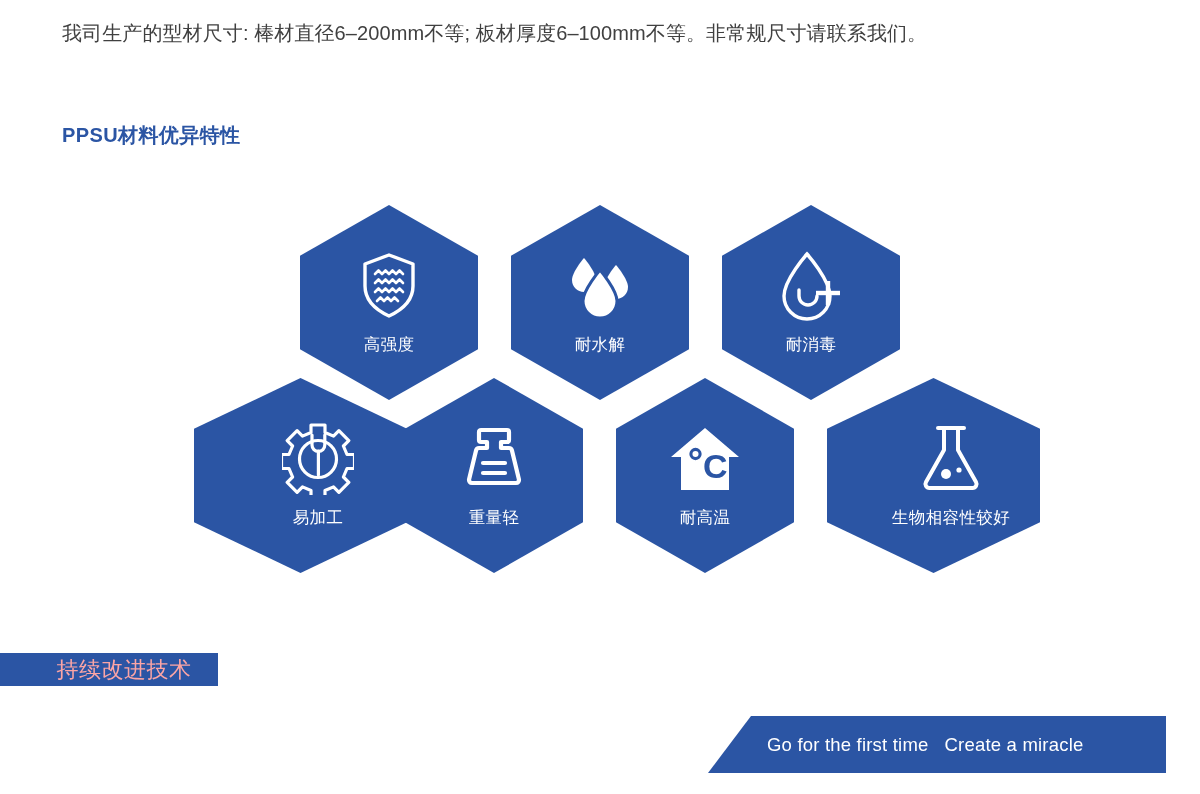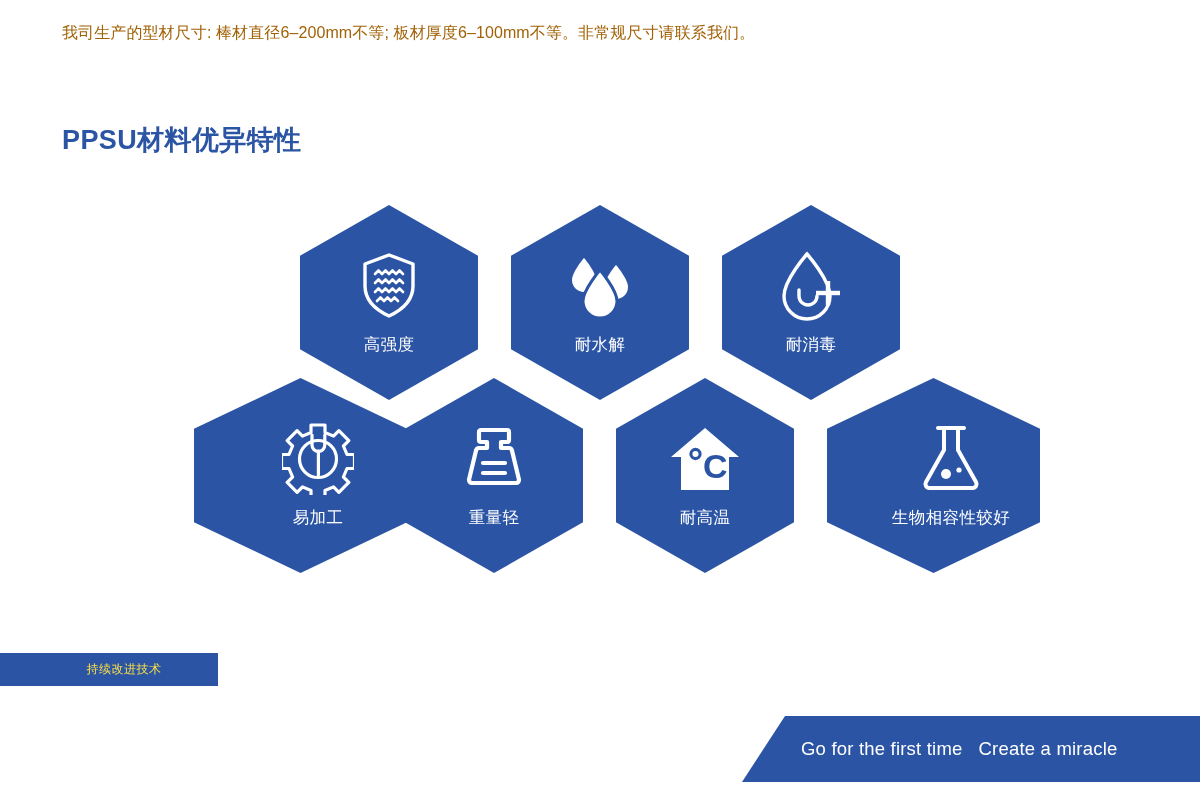--- a/index.html
+++ b/index.html
@@ -18,33 +18,33 @@
     position: relative;
     width: 1200px;
     height: 794px;
   }
 
   
   .intro-text {
     position: absolute;
     left: 62px;
     top: 20px;
-    font-size: 16px;
+    font-size: 20px;
     line-height: 26px;
-    color: #a16207;
+    color: #404040;
     letter-spacing: 0.1px;
     white-space: nowrap;
   }
 
   
   .section-title {
     position: absolute;
     left: 62px;
     top: 122px;
-    font-size: 27px;
+    font-size: 20px;
     font-weight: bold;
     color: #2b55a4;
     letter-spacing: 0.4px;
     white-space: nowrap;
   }
 
   
   .hex-grid {
     position: absolute;
     left: 0;
@@ -102,34 +102,34 @@
     left: 0;
     top: 653px;
     width: 218px;
     height: 33px;
     background: #2b55a4;
     display: flex;
     align-items: center;
     justify-content: center;
   }
   .tag-bar .tag-label {
-    font-size: 12px;
-    color: #fde047;
+    font-size: 22px;
+    color: #fca5a5;
     letter-spacing: 0.5px;
     padding-left: 30px;
     white-space: nowrap;
   }
 
   
   .slogan-banner {
     position: absolute;
-    left: 742px;
+    left: 708px;
     top: 716px;
     width: 458px;
-    height: 66px;
+    height: 57px;
     background: #2b55a4;
     -webkit-clip-path: polygon(43px 0%, 100% 0%, 100% 100%, 0% 100%);
     clip-path: polygon(43px 0%, 100% 0%, 100% 100%, 0% 100%);
     display: flex;
     align-items: center;
     text-align: center;
   }
   .slogan-banner .slogan-text {
     margin-left: 59px;
     font-size: 18.5px;

